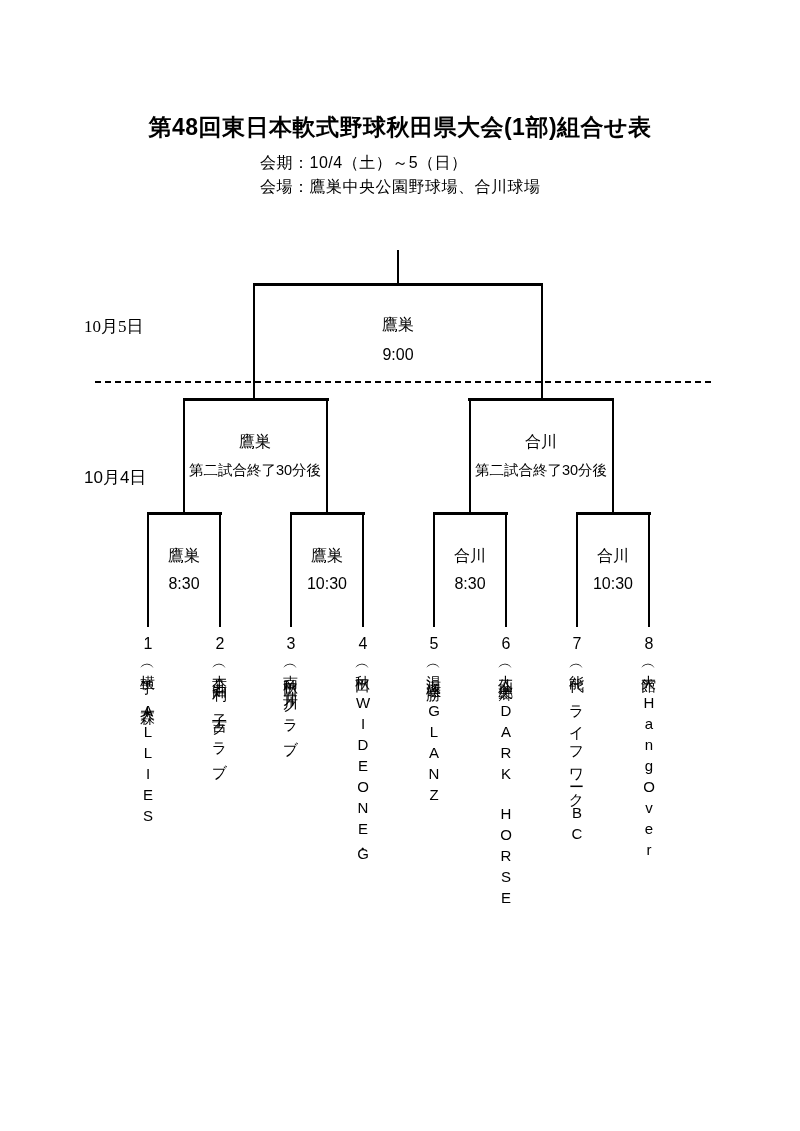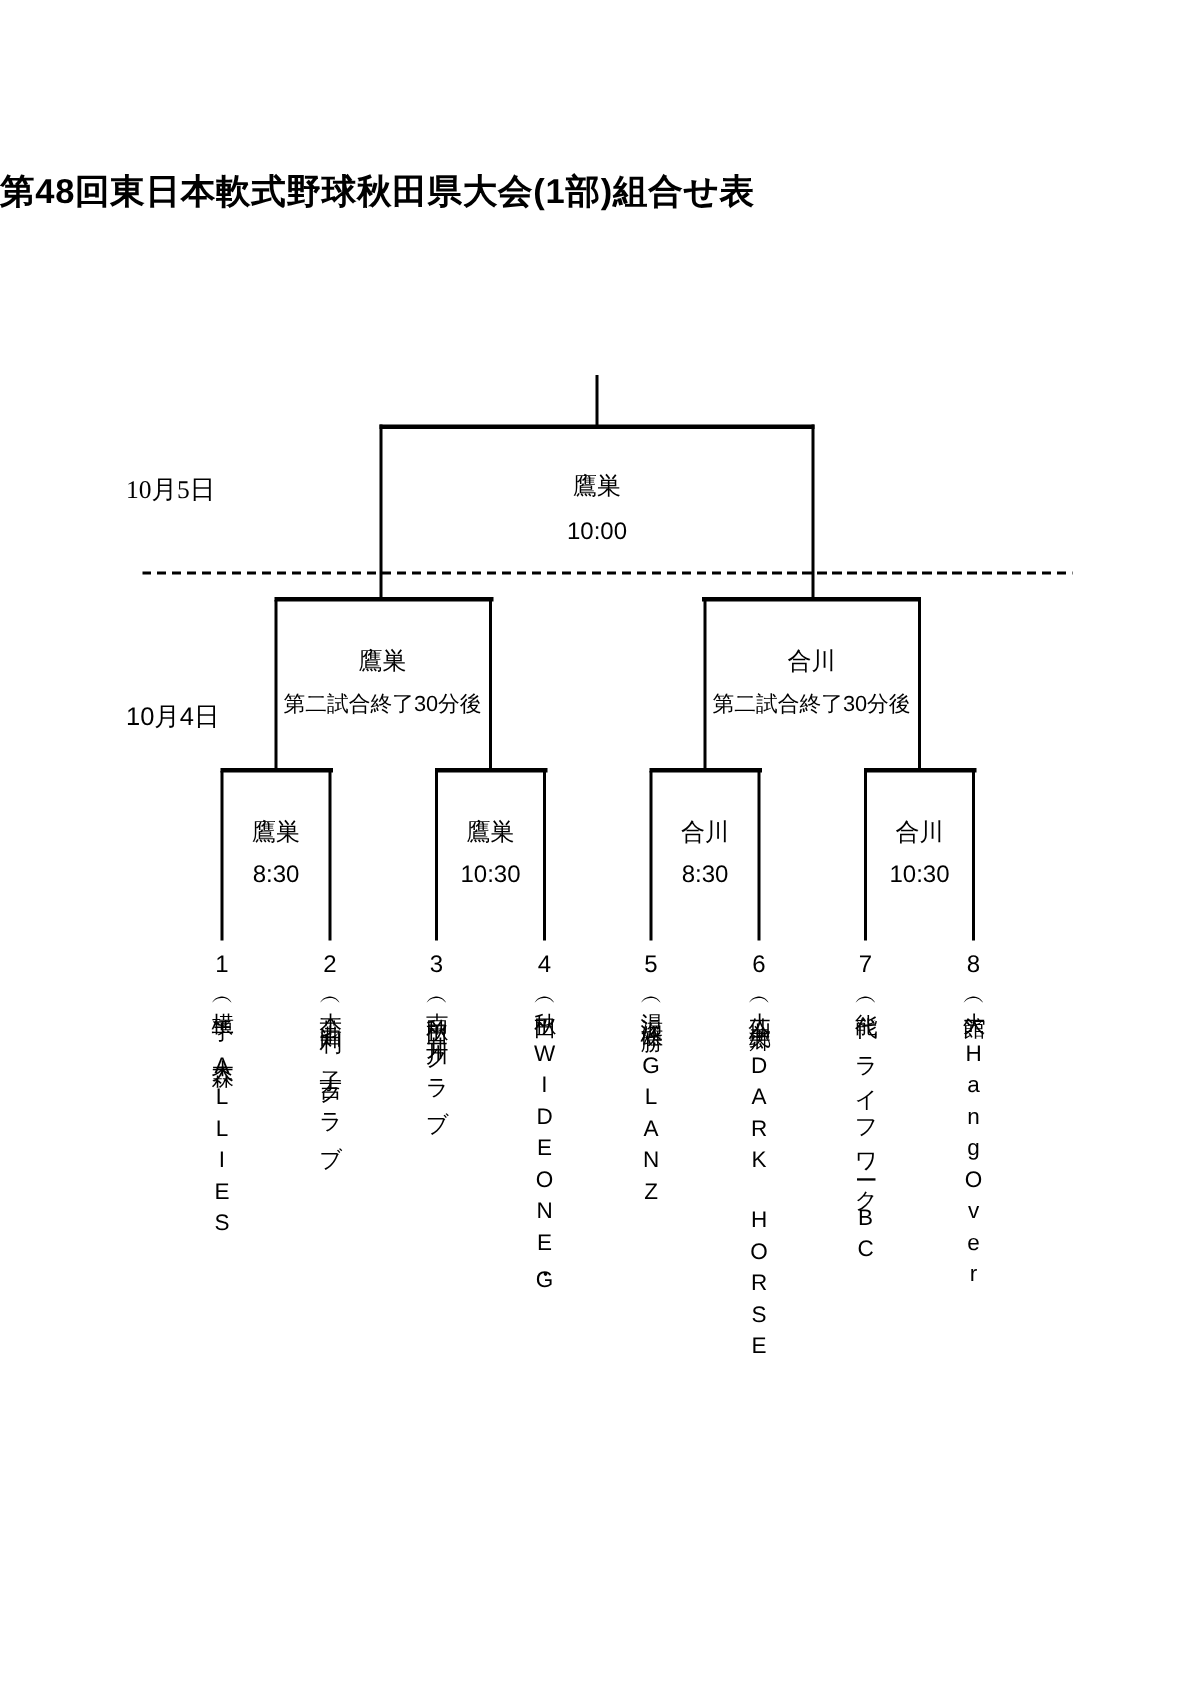--- a/index.html
+++ b/index.html
@@ -3,21 +3,21 @@
 <meta charset="utf-8">
 <title>Tournament Bracket</title>
 <style>
   html,body{margin:0;padding:0;background:#ffffff;}
   .page{
     position:relative;width:800px;height:1131px;background:#ffffff;
     font-family:"Liberation Sans","DejaVu Sans",sans-serif;color:#000;
     overflow:hidden;
   }
   .title{
-    position:absolute;left:0;right:0;top:112px;text-align:left;
+    position:absolute;left:0;right:0;top:112px;text-align:center;
     font-size:23px;font-weight:bold;letter-spacing:0.5px;
   }
   .sub{position:absolute;left:260px;font-size:16px;letter-spacing:0.5px;}
   .sub.period{top:153px;}
   .sub.place{top:177px;}
 
   
   .hl{position:absolute;height:3px;background:#000;}
   .vl{position:absolute;width:2px;background:#000;}
   .dash{
@@ -40,20 +40,22 @@
     writing-mode:vertical-rl;text-orientation:upright;
     font-size:15px;line-height:1;letter-spacing:4px;white-space:pre;
   }
 </style>
 </head>
 <body>
 
 <div class="page">
 
   <div class="title">第48回東日本軟式野球秋田県大会(1部)組合せ表</div>
+  <div class="sub period">会期：10/4（土）～5（日）</div>
+  <div class="sub place">会場：鷹巣中央公園野球場、合川球場</div>
 
   <div class="datelbl" style="left:84px;top:317px;font-family:Liberation Serif, serif;">10月5日</div>
   <div class="datelbl" style="left:84px;top:468px;">10月4日</div>
 
   <div class="vl" style="left:397px;top:250px;height:35px;"></div>
   <div class="hl" style="left:253px;top:283px;width:290px;"></div>
   <div class="vl" style="left:253px;top:283px;height:117px;"></div>
   <div class="vl" style="left:541px;top:283px;height:117px;"></div>
 
   <div class="dash" style="left:95px;top:381px;width:620px;"></div>
@@ -73,21 +75,21 @@
   <div class="vl" style="left:147px;top:514px;height:113px;"></div>
   <div class="vl" style="left:219px;top:514px;height:113px;"></div>
   <div class="vl" style="left:290px;top:514px;height:113px;"></div>
   <div class="vl" style="left:362px;top:514px;height:113px;"></div>
   <div class="vl" style="left:433px;top:514px;height:113px;"></div>
   <div class="vl" style="left:505px;top:514px;height:113px;"></div>
   <div class="vl" style="left:576px;top:514px;height:113px;"></div>
   <div class="vl" style="left:648px;top:514px;height:113px;"></div>
 
   <div class="lbl" style="left:348px;top:315px;width:100px;">鷹巣</div>
-  <div class="lbl" style="left:348px;top:345px;width:100px;">10:00</div>
+  <div class="lbl" style="left:348px;top:345px;width:100px;">9:00</div>
 
   <div class="lbl" style="left:205px;top:432px;width:100px;">鷹巣</div>
   <div class="lbl small" style="left:180px;top:460px;width:150px;">第二試合終了30分後</div>
   <div class="lbl" style="left:491px;top:432px;width:100px;">合川</div>
   <div class="lbl small" style="left:466px;top:460px;width:150px;">第二試合終了30分後</div>
 
   <div class="lbl" style="left:144px;top:546px;width:80px;">鷹巣</div>
   <div class="lbl" style="left:144px;top:574px;width:80px;">8:30</div>
   <div class="lbl" style="left:287px;top:546px;width:80px;">鷹巣</div>
   <div class="lbl" style="left:287px;top:574px;width:80px;">10:30</div>

